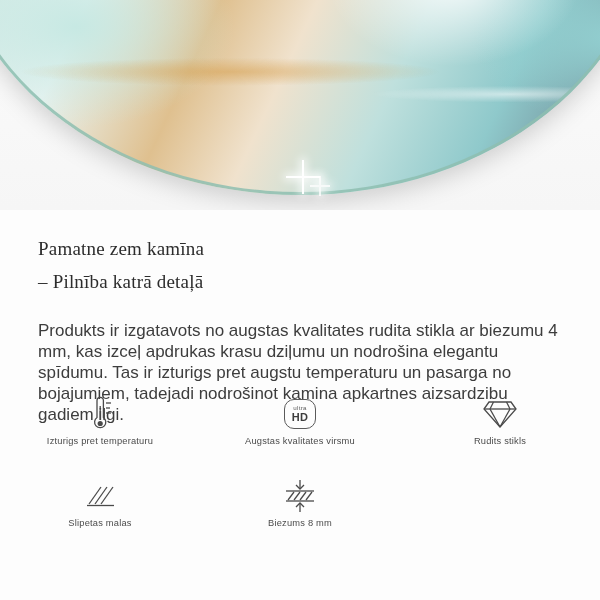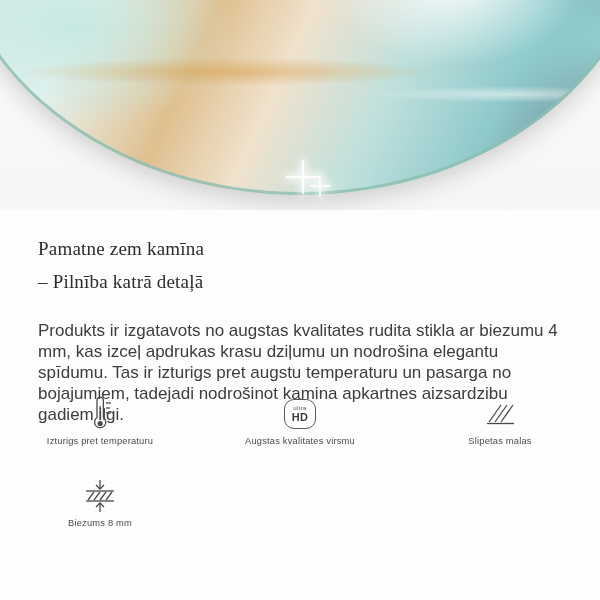--- a/index.html
+++ b/index.html
@@ -201,20 +201,33 @@
       <div class="feature-icon">
         <div class="hd-badge">
           <span class="u">ultra</span>
           <span class="hd">HD</span>
         </div>
       </div>
       <div class="feature-label">Augstas kvalitates virsmu</div>
     </div>
 
 
+    <div class="feature">
+      <div class="feature-icon">
+        <svg width="38" height="34" viewBox="0 0 38 34" fill="none" stroke="#4a4a4a" stroke-width="1.3">
+          <path d="M8 5 H30 L35 12 L19 30 L3 12 Z"></path>
+          <line x1="3" y1="12" x2="35" y2="12"></line>
+          <line x1="12.5" y1="5" x2="9" y2="12"></line>
+          <line x1="25.5" y1="5" x2="29" y2="12"></line>
+          <line x1="9" y1="12" x2="19" y2="30"></line>
+          <line x1="29" y1="12" x2="19" y2="30"></line>
+        </svg>
+      </div>
+      <div class="feature-label">Rudits stikls</div>
+    </div>
 
     <div class="feature">
       <div class="feature-icon">
         <svg width="38" height="32" viewBox="0 0 38 32" fill="none" stroke="#4a4a4a" stroke-width="1.3">
           <line x1="8" y1="24" x2="20" y2="7"></line>
           <line x1="14" y1="24" x2="26" y2="7"></line>
           <line x1="20" y1="24" x2="32" y2="7"></line>
           <line x1="6" y1="25.5" x2="33" y2="25.5"></line>
         </svg>
       </div>

